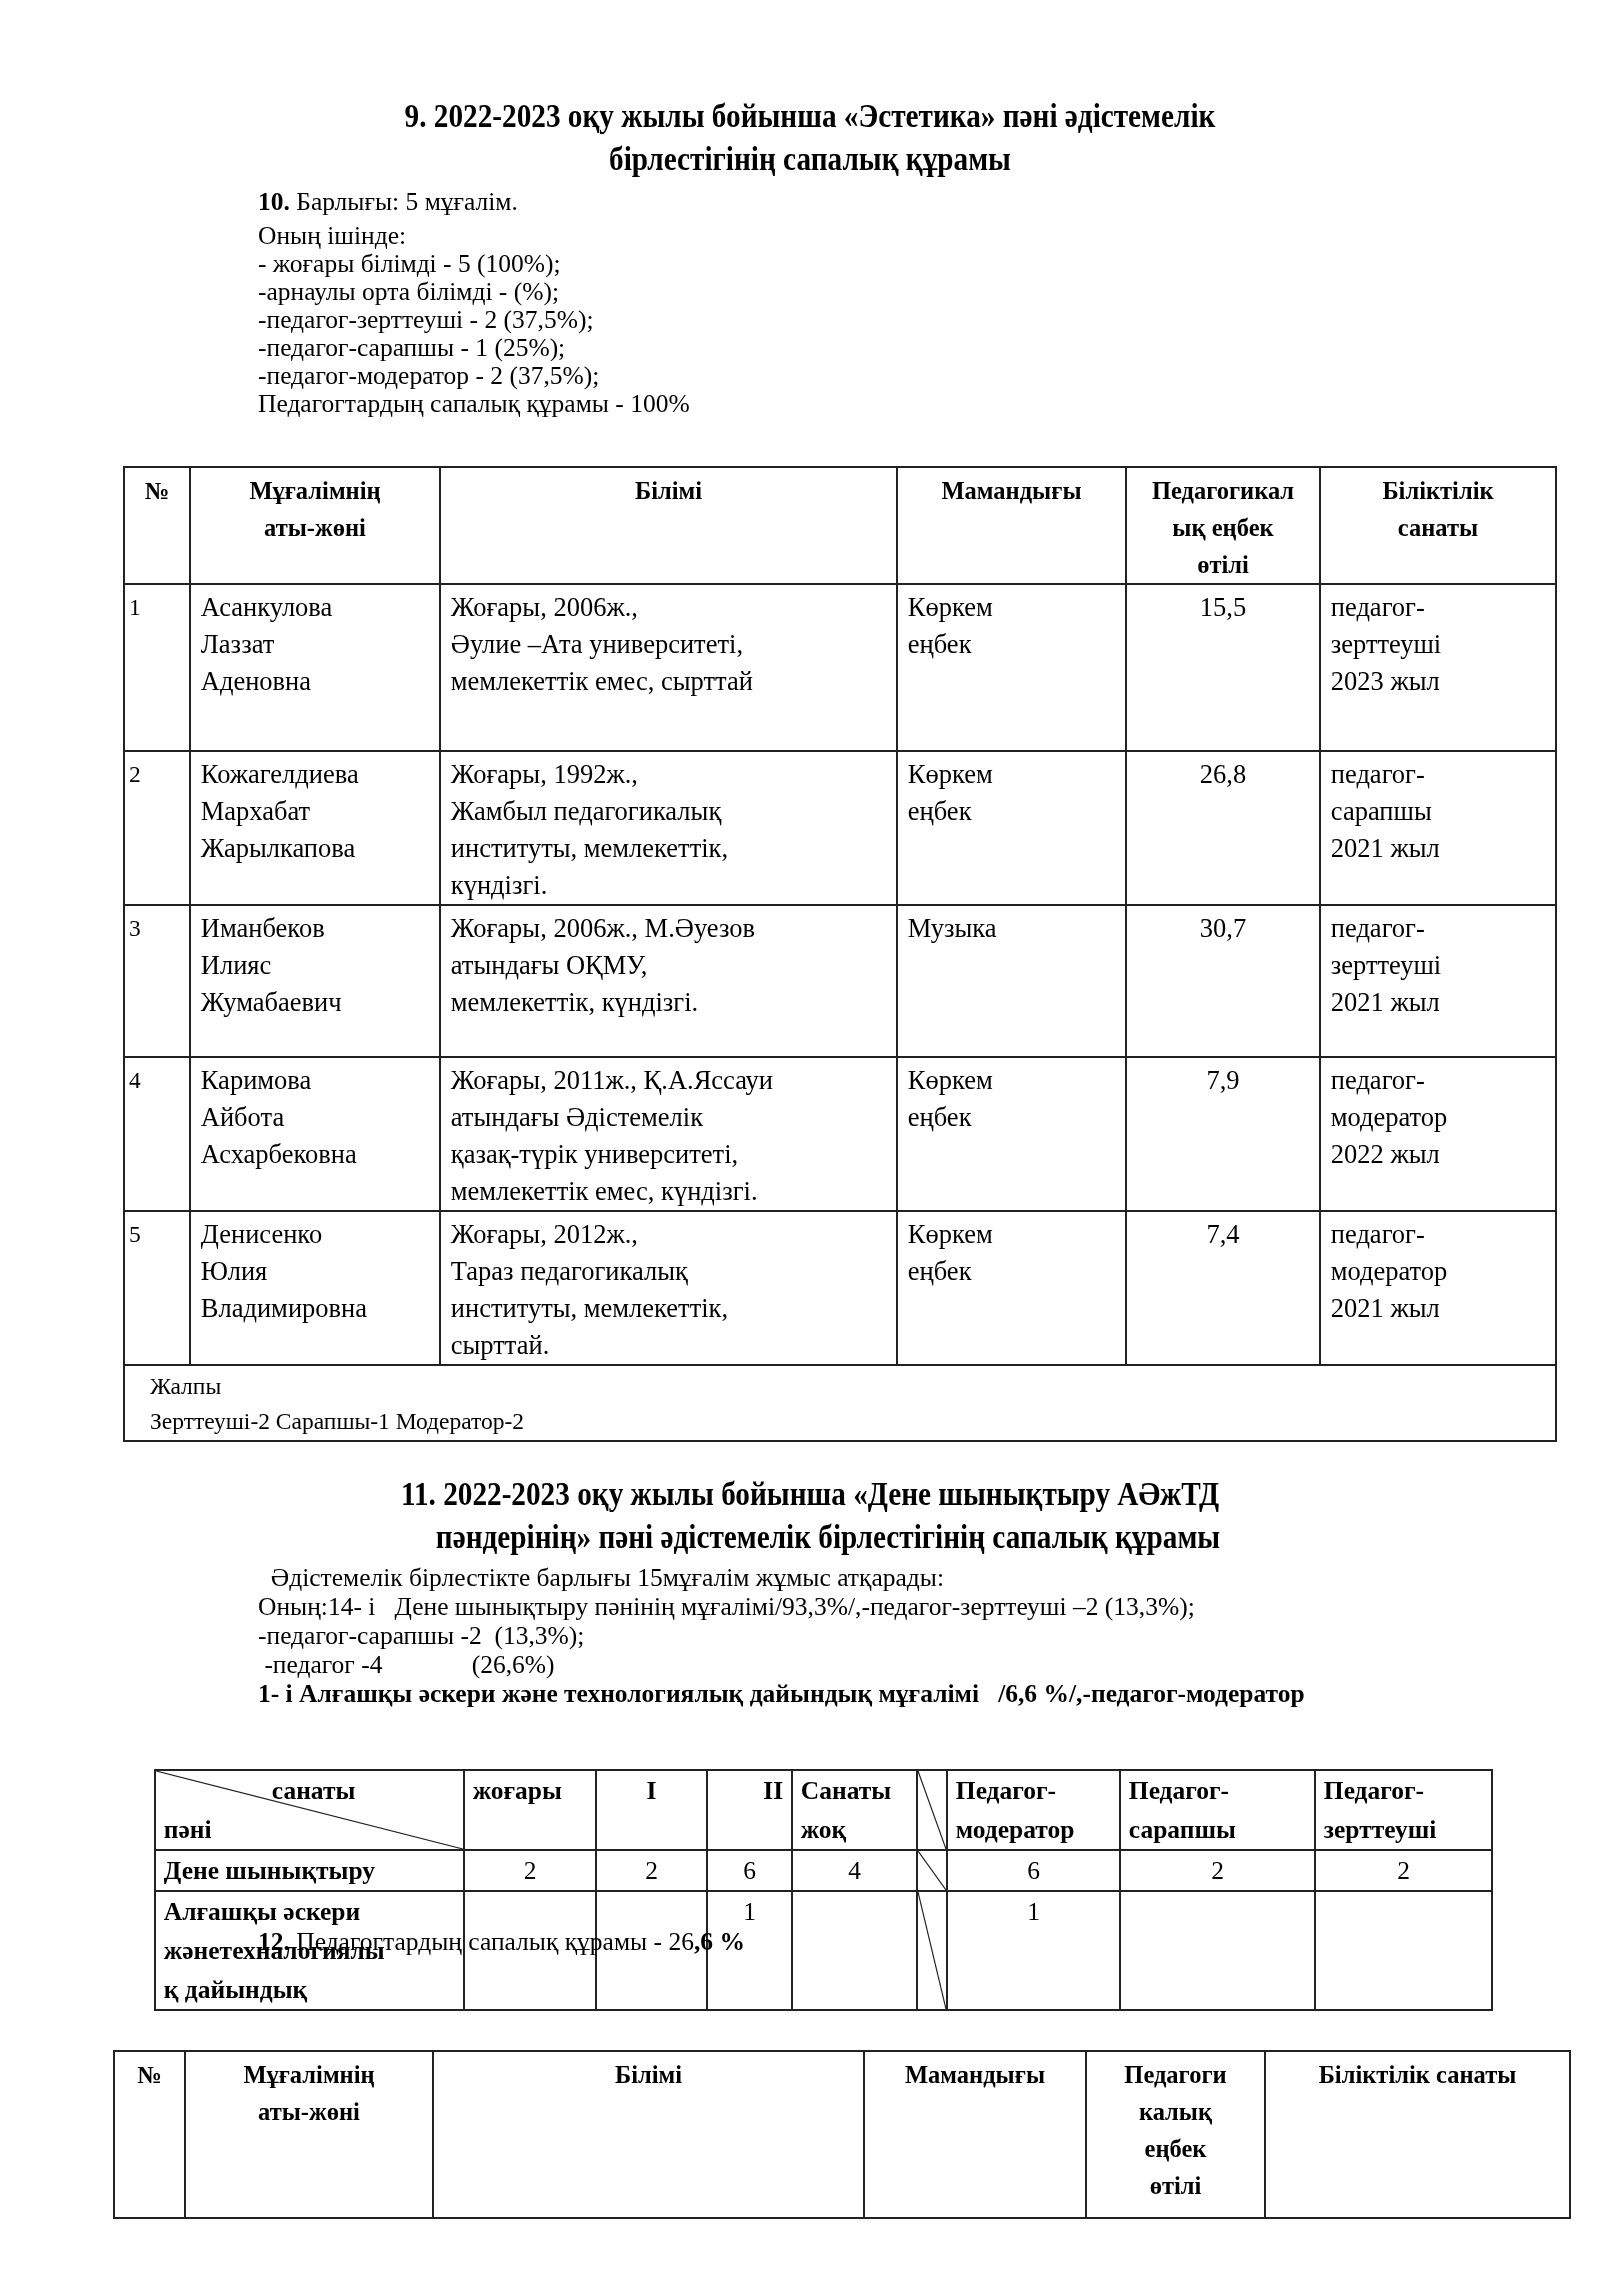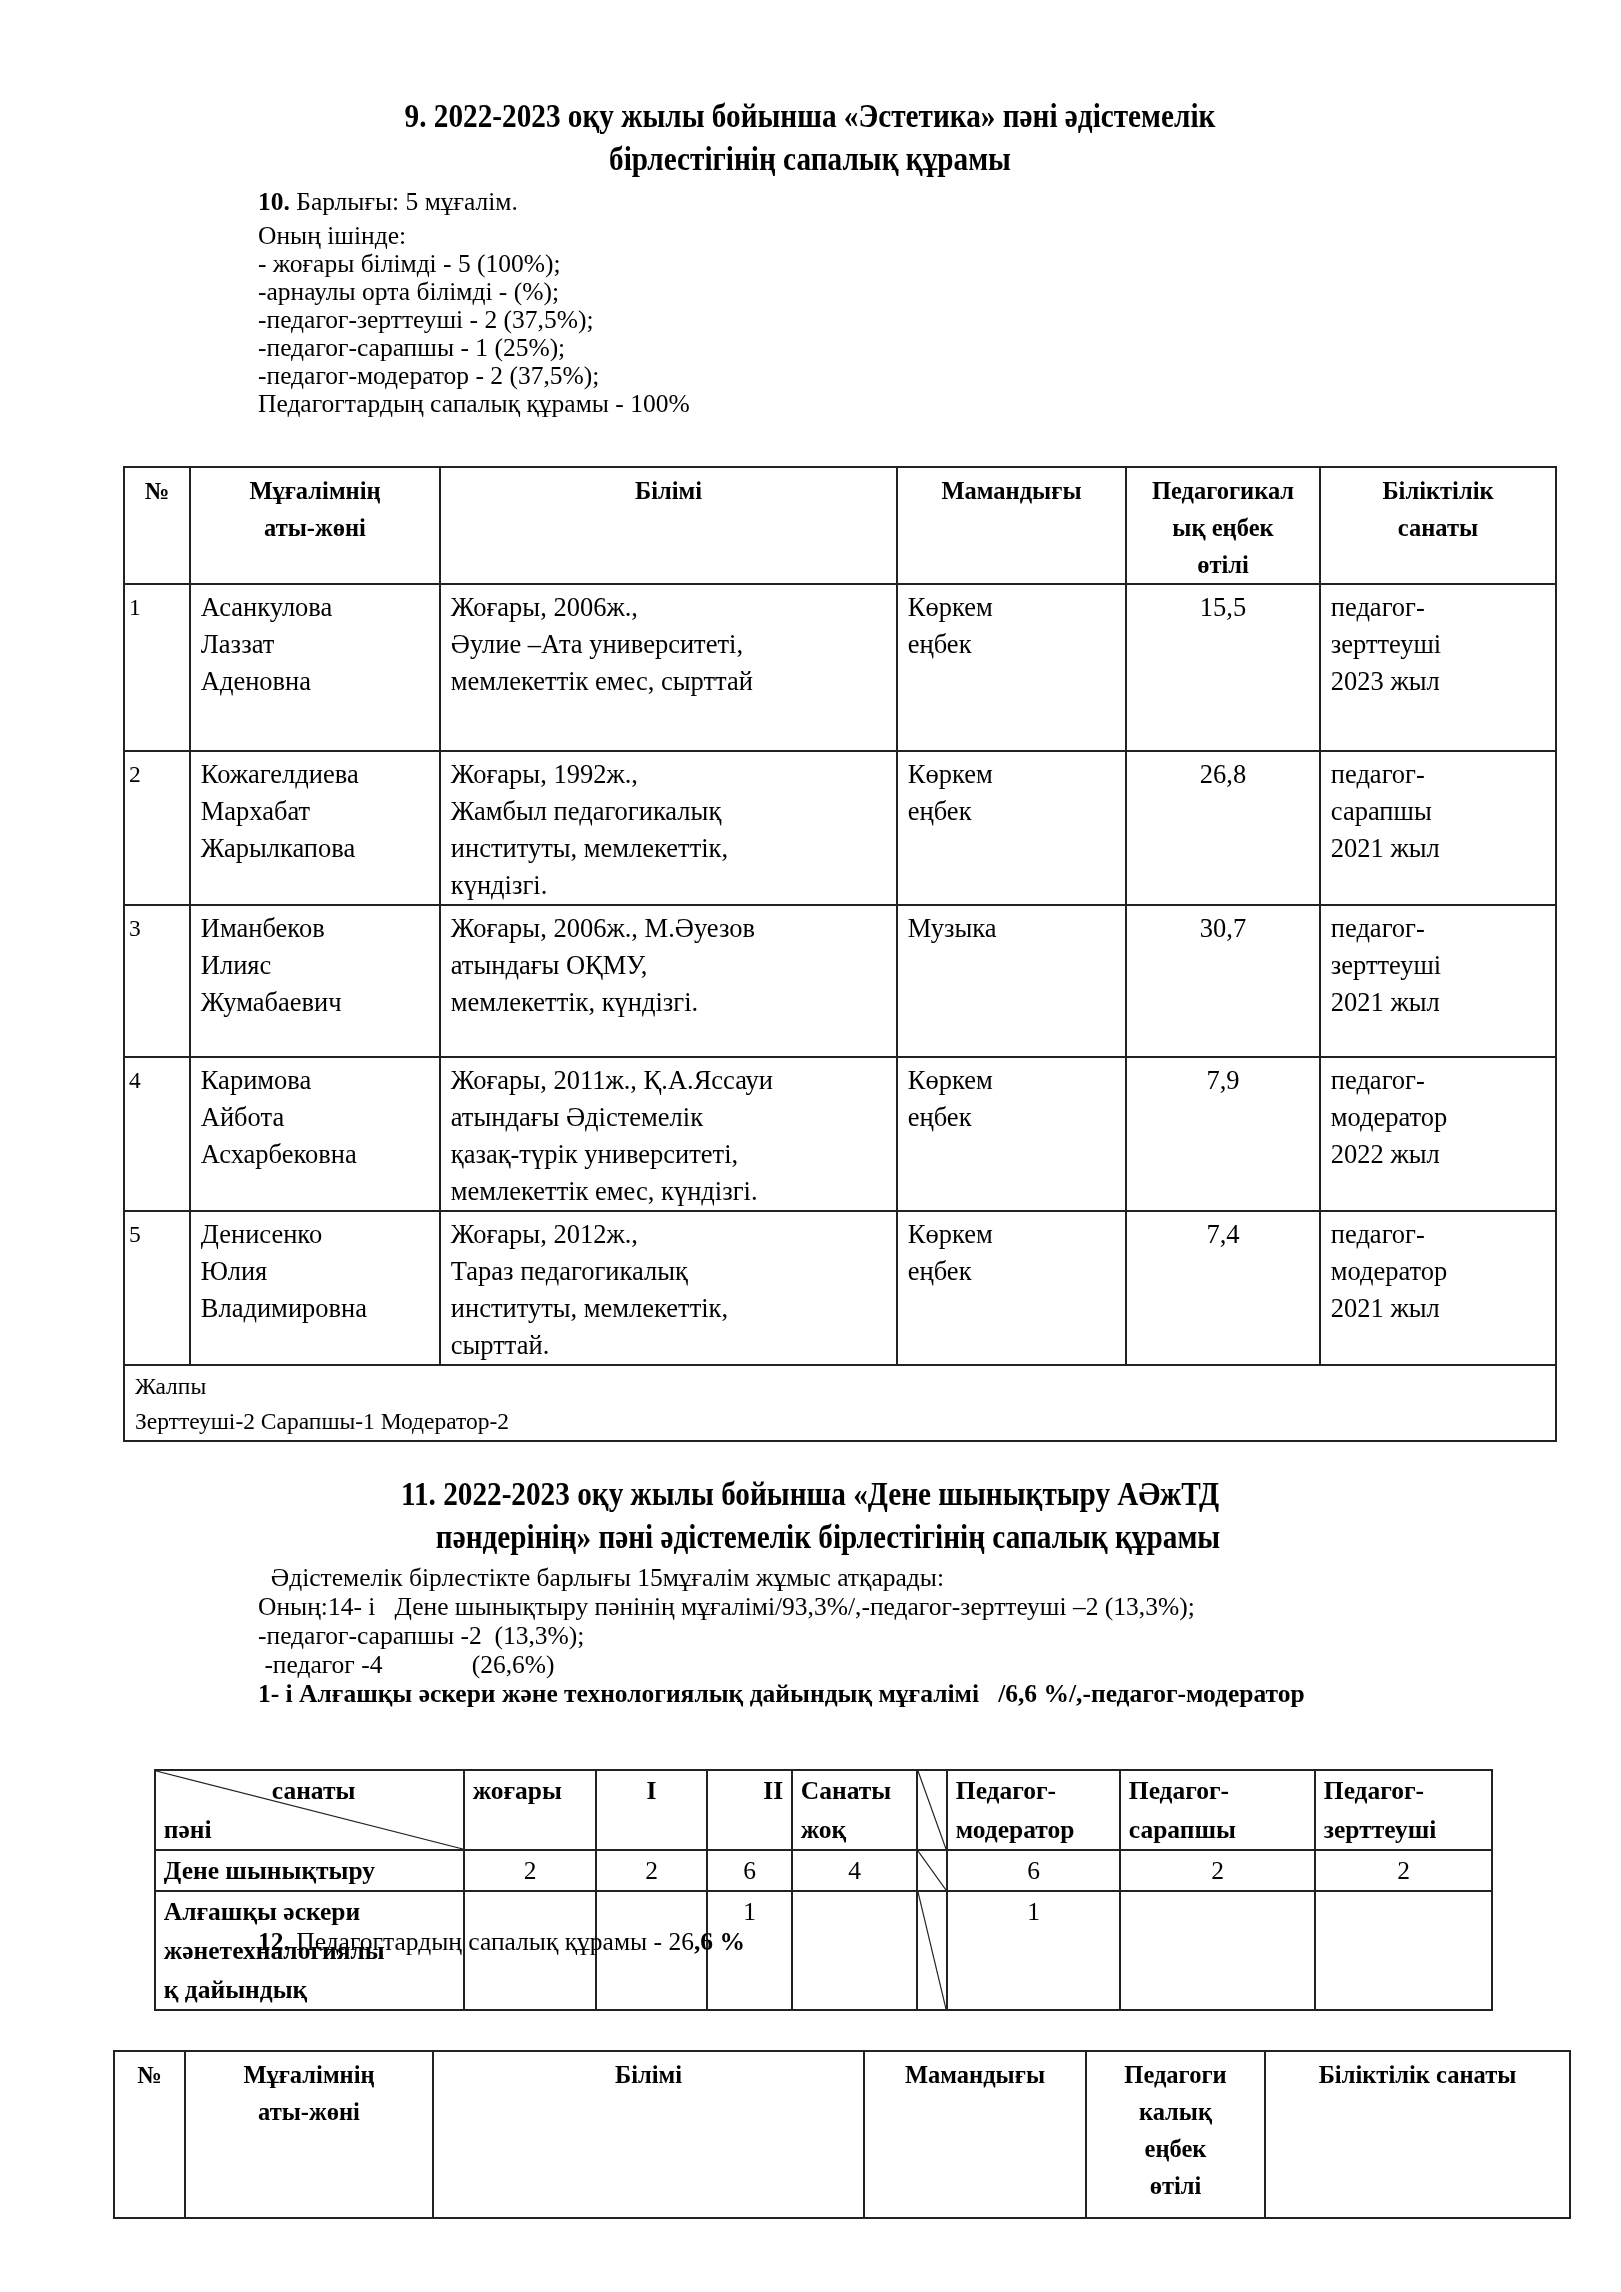--- a/index.html
+++ b/index.html
@@ -182,21 +182,21 @@
           <span class="line">еңбек</span>
         </td>
     <td class="c">7,4</td>
     <td>
           <span class="line">педагог-</span>
           <span class="line">модератор</span>
           <span class="line">2021 жыл</span>
         </td>
   </tr>
   <tr style="height:76px;">
-    <td colspan="6" style="font-size:23.5px; line-height:35px; padding-left:10px;">
+    <td colspan="6" style="font-size:23.5px; line-height:35px; padding-left:25px;">
       <span class="line">Жалпы</span>
       <span class="line">Зерттеуші-2 Сарапшы-1 Модератор-2</span>
     </td>
   </tr>
 </tbody>
   </table>
 
 <div class="abs title" style="left:222px; top:1474px; width:1176px;">11. 2022-2023  оқу жылы бойынша  «Дене шынықтыру АӘжТД</div>
 <div class="abs title" style="left:240px; top:1517px; width:1176px;">пәндерінің» пәні әдістемелік бірлестігінің сапалық құрамы</div>
 

